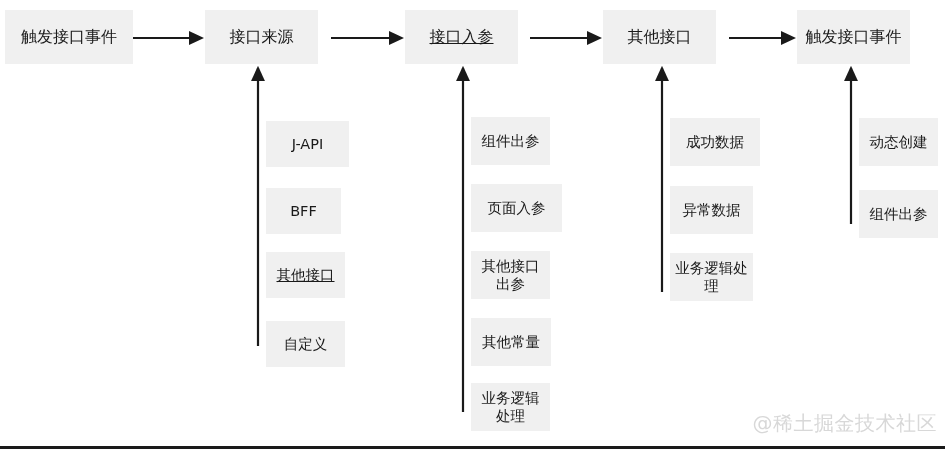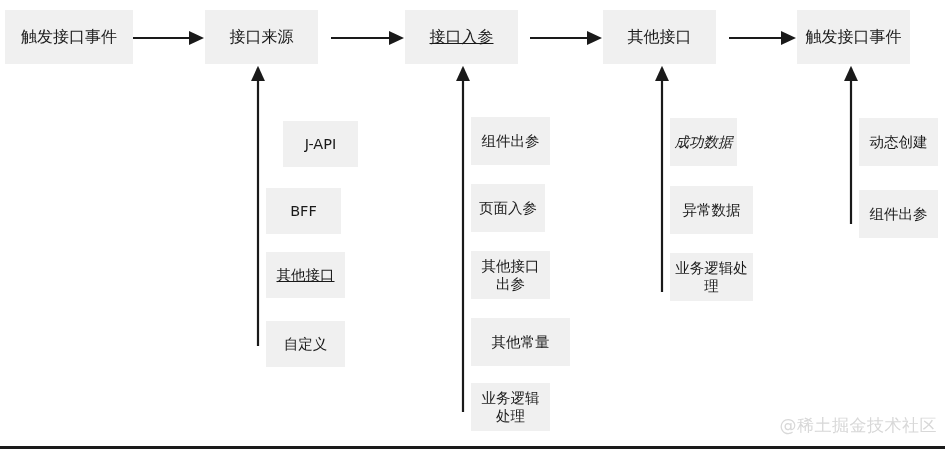--- a/index.html
+++ b/index.html
@@ -39,21 +39,21 @@
     left: 0;
     top: 0;
     width: 945px;
     height: 449px;
     pointer-events: none;
   }
   .watermark {
     position: absolute;
     right: 8px;
     bottom: 12px;
-    font-size: 17px;
+    font-size: 20px;
     color: #d8d8d8;
     letter-spacing: 0.5px;
     user-select: none;
   }
   .baseline {
     position: absolute;
     left: 0;
     bottom: 0;
     width: 945px;
     height: 3px;
@@ -82,30 +82,30 @@
         <line x1="729" y1="38" x2="794" y2="38" stroke="#1a1a1a" stroke-width="2.2" marker-end="url(#arrowhead)"></line>
       </g>
   </svg>
 
   <div id="node-layer">
       <div class="node main" style="left: 5px; top: 10px; width: 128px; height: 54px;">触发接口事件</div>
       <div class="node main" style="left: 205px; top: 10px; width: 113px; height: 54px;">接口来源</div>
       <div class="node main" style="left: 405px; top: 10px; width: 113px; height: 54px; text-decoration: underline;">接口入参</div>
       <div class="node main" style="left: 603px; top: 10px; width: 113px; height: 54px;">其他接口</div>
       <div class="node main" style="left: 797px; top: 10px; width: 113px; height: 54px;">触发接口事件</div>
-      <div class="node sub" style="left: 283px; top: 121px; width: 75px; height: 46px;">J-API</div>
+      <div class="node sub" style="left: 266px; top: 121px; width: 83px; height: 46px;">J-API</div>
       <div class="node sub" style="left: 266px; top: 188px; width: 75px; height: 46px;">BFF</div>
       <div class="node sub" style="left: 266px; top: 252px; width: 79px; height: 46px; text-decoration: underline;">其他接口</div>
       <div class="node sub" style="left: 266px; top: 321px; width: 79px; height: 46px;">自定义</div>
       <div class="node sub" style="left: 471px; top: 117px; width: 79px; height: 48px;">组件出参</div>
-      <div class="node sub" style="left: 471px; top: 184px; width: 74px; height: 48px;">页面入参</div>
+      <div class="node sub" style="left: 471px; top: 184px; width: 91px; height: 48px;">页面入参</div>
       <div class="node sub" style="left: 471px; top: 251px; width: 79px; height: 48px;">其他接口出参</div>
-      <div class="node sub" style="left: 471px; top: 318px; width: 99px; height: 48px;">其他常量</div>
+      <div class="node sub" style="left: 471px; top: 318px; width: 80px; height: 48px;">其他常量</div>
       <div class="node sub" style="left: 471px; top: 383px; width: 79px; height: 48px;">业务逻辑处理</div>
-      <div class="node sub" style="left: 670px; top: 118px; width: 67px; height: 48px; font-style: italic;">成功数据</div>
+      <div class="node sub" style="left: 670px; top: 118px; width: 90px; height: 48px;">成功数据</div>
       <div class="node sub" style="left: 670px; top: 186px; width: 83px; height: 48px;">异常数据</div>
       <div class="node sub" style="left: 670px; top: 253px; width: 83px; height: 48px;">业务逻辑处理</div>
       <div class="node sub" style="left: 859px; top: 118px; width: 79px; height: 48px;">动态创建</div>
       <div class="node sub" style="left: 859px; top: 190px; width: 79px; height: 48px;">组件出参</div>
     </div>
 
   <div class="watermark">@稀土掘金技术社区</div>
   <div class="baseline"></div>
 </div>
 

